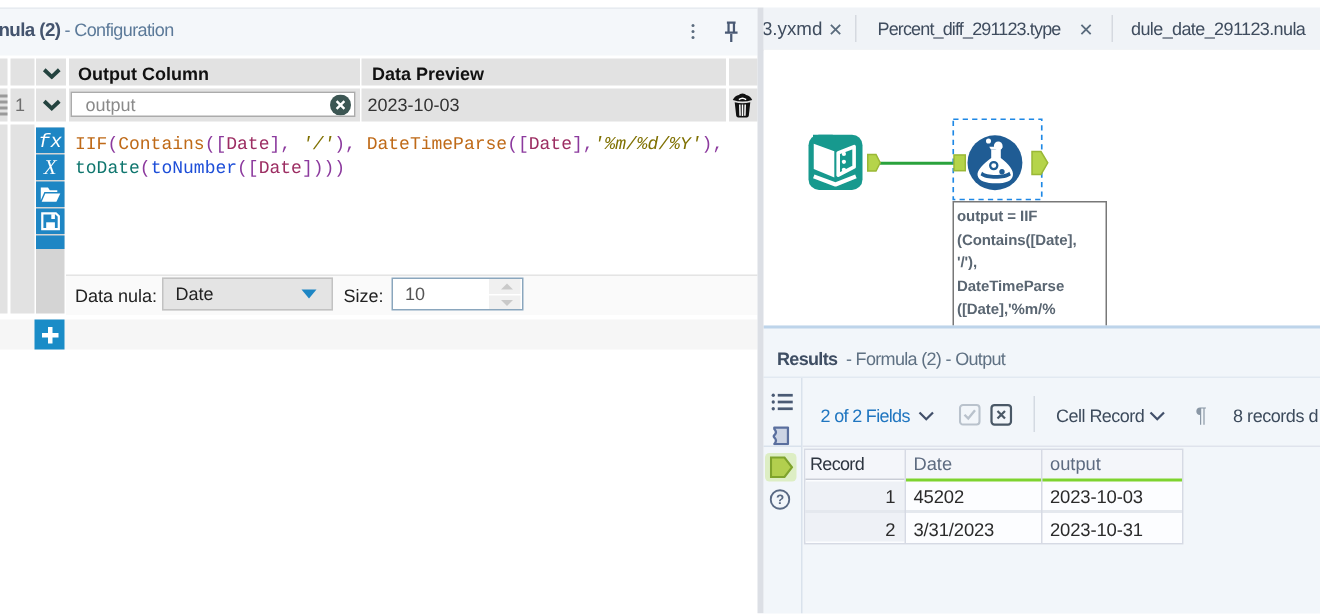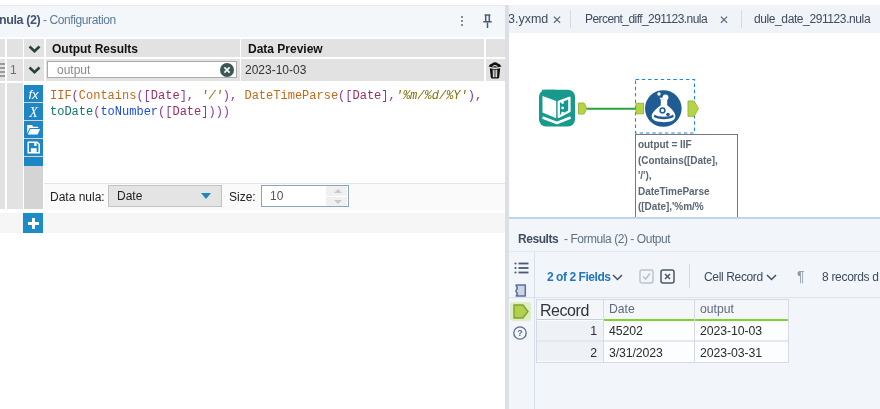--- a/index.html
+++ b/index.html
@@ -29,21 +29,21 @@
 
 <div class="cell" style="left:0;top:39px;width:5px;height:18px;"></div>
 <div class="cell" style="left:7px;top:39px;width:16px;height:18px;"></div>
 <div class="cell" style="left:24px;top:39px;width:20px;height:18px;"></div>
 <div class="cell" style="left:46px;top:39px;width:194px;height:18px;"></div>
 <div class="cell" style="left:241px;top:39px;width:243px;height:18px;"></div>
 <div class="cell" style="left:486px;top:39px;width:19px;height:18px;"></div>
 <svg class="abs" style="left:28px;top:45px;" width="13" height="8" viewBox="0 0 13 8">
     <path d="M1.5 1.5 L6.5 6.2 L11.5 1.5" stroke="#24433f" stroke-width="2.6" fill="none"></path>
   </svg>
-<div class="abs" style="left:52px;top:42px;font-size:12px;font-weight:bold;color:#111;">Output Results</div>
+<div class="abs" style="left:52px;top:42px;font-size:12px;font-weight:bold;color:#111;">Output Column</div>
 <div class="abs" style="left:248px;top:42px;font-size:12px;font-weight:bold;color:#111;">Data Preview</div>
 
 <div class="cell" style="left:0;top:58.5px;width:5px;height:22px;"></div>
 <div class="cell" style="left:7px;top:58.5px;width:16px;height:22px;"></div>
 <div class="cell" style="left:24px;top:58.5px;width:20px;height:22px;"></div>
 <div class="cell" style="left:46px;top:58.5px;width:194px;height:22px;"></div>
 <div class="cell" style="left:241px;top:58.5px;width:243px;height:22px;"></div>
 <div class="cell" style="left:486px;top:58.5px;width:19px;height:22px;"></div>
 
 <div class="abs" style="left:0;top:63px;">
@@ -70,21 +70,21 @@
   <path d="M4.6 4.4 Q7 2.6 9.4 4.4" fill="none" stroke="#fff" stroke-width="1"></path>
   <path d="M1.8 6.2 Q7 7.6 12.2 6.2 L11.2 15.2 Q11 16.4 9.8 16.4 L4.2 16.4 Q3 16.4 2.8 15.2 Z" fill="#111"></path>
   <path d="M5.2 7.6 L5.4 15.2 M7 7.7 L7 15.3 M8.8 7.6 L8.6 15.2" stroke="#fff" stroke-width="1"></path>
 </svg>
 
 <div class="cell" style="left:0;top:83px;width:5px;height:126px;"></div>
 <div class="cell" style="left:7px;top:83px;width:16px;height:126px;"></div>
 
 <div class="abs" style="left:24px;top:85px;width:19px;height:124px;background:#d4d4d4;"></div>
 <div class="abs" style="left:24px;top:85px;width:19px;height:17px;background:#1e86c4;color:#fff;text-align:center;">
-  <span style="font-family:Liberation Sans, sans-serif;font-style:italic;font-size:13px;line-height:17px;">fx</span></div>
+  <span style="font-family:Liberation Mono, monospace;font-style:italic;font-size:13px;line-height:17px;">fx</span></div>
 <div class="abs" style="left:24px;top:103px;width:19px;height:17px;background:#1e86c4;color:#fff;text-align:center;">
   <span style="font-family:'Liberation Serif',serif;font-style:italic;font-size:14px;line-height:16px;">X</span></div>
 <div class="abs" style="left:24px;top:121px;width:19px;height:17px;background:#1e86c4;">
   <svg width="19" height="17" viewBox="0 0 19 17">
       <path d="M3.2 4 L8 4 L9.2 5.8 L14.2 5.8 L14.2 7 L5.6 7 L3.2 12.5 Z" fill="#fff"></path>
       <path d="M6.2 8 L16.2 8 L13.6 13.5 L3.8 13.5 Z" fill="#fff"></path>
     </svg>
   </div>
 <div class="abs" style="left:24px;top:139px;width:19px;height:17px;background:#1e86c4;">
   <svg width="19" height="17" viewBox="0 0 19 17">
@@ -115,21 +115,21 @@
 <div class="abs" style="left:23px;top:213px;width:20px;height:20px;background:#1a8cc7;"></div>
 <div class="abs" style="left:27.5px;top:221.5px;width:11px;height:3px;background:#fff;"></div>
 <div class="abs" style="left:31.5px;top:217.5px;width:3px;height:11px;background:#fff;"></div>
 
 <div class="abs" style="left:509px;top:5px;width:371px;height:28px;background:#f0f3f7;border-bottom:1px solid #dadde3;"></div>
 <div class="abs" style="left:509px;top:12px;width:40px;height:15px;overflow:hidden;">
   <div style="position:absolute;left:-8px;top:0;font-size:12.5px;color:#3f4c5e;white-space:nowrap;">23.yxmd</div>
 </div>
 <div class="abs" style="left:552px;top:13px;font-size:12px;color:#5a6b7d;">✕</div>
 <div class="abs" style="left:570px;top:10px;width:1px;height:18px;background:#d5d9e0;"></div>
-<div class="abs" style="left:585px;top:12px;font-size:12px;letter-spacing:-0.57px;color:#3f4c5e;white-space:nowrap;">Percent_diff_291123.nula</div>
+<div class="abs" style="left:585px;top:12px;font-size:12px;letter-spacing:-0.57px;color:#3f4c5e;white-space:nowrap;">Percent_diff_291123.type</div>
 <div class="abs" style="left:719px;top:13px;font-size:12px;color:#5a6b7d;">✕</div>
 <div class="abs" style="left:741px;top:10px;width:1px;height:18px;background:#d5d9e0;"></div>
 <div class="abs" style="left:754px;top:12px;font-size:12px;letter-spacing:-0.4px;color:#3f4c5e;white-space:nowrap;">dule_date_291123.nula</div>
 
 <div class="abs" style="left:509px;top:33px;width:371px;height:184px;background:#ffffff;"></div>
 
 <svg class="abs" style="left:509px;top:33px;" width="371" height="184" viewBox="0 0 371 184">
 
   <line x1="76" y1="75.8" x2="128" y2="75.8" stroke="#2aa23c" stroke-width="2"></line>
 
@@ -194,21 +194,21 @@
 <div class="abs" style="left:510px;top:302px;width:21px;height:19px;background:#ddeec4;border-radius:3px;"></div>
 <svg class="abs" style="left:513px;top:304px;" width="16" height="15" viewBox="0 0 16 15">
   <path d="M1 1 L10 1 L15 7.5 L10 14 L1 14 Z" fill="#b2cf4e" stroke="#7fa32c" stroke-width="1.4"></path>
 </svg>
 
 <svg class="abs" style="left:513px;top:326px;" width="14" height="14" viewBox="0 0 14 14">
   <circle cx="7" cy="7" r="6.2" fill="none" stroke="#5a6a84" stroke-width="1.3"></circle>
   <text x="7" y="10.2" text-anchor="middle" font-size="9" font-weight="bold" fill="#5a6a84" font-family="Liberation Sans">?</text>
 </svg>
 
-<div class="abs" style="left:547px;top:270px;font-size:12px;letter-spacing:-0.45px;color:#2076c0;white-space:nowrap;font-weight:bold;">2 of 2 Fields</div>
+<div class="abs" style="left:547px;top:270px;font-size:12px;letter-spacing:-0.45px;color:#2076c0;white-space:nowrap;">2 of 2 Fields</div>
 <svg class="abs" style="left:612px;top:274px;" width="11" height="7" viewBox="0 0 11 7">
     <path d="M1 1 L5.5 5.5 L10 1" stroke="#42506a" stroke-width="1.5" fill="none"></path>
   </svg>
 <svg class="abs" style="left:639px;top:269px;" width="15" height="15" viewBox="0 0 15 15">
   <rect x="1" y="1" width="13" height="13" rx="2" fill="none" stroke="#b9c2cc" stroke-width="1.4"></rect>
   <path d="M4 7.5 L6.5 10 L11 4.5" stroke="#b9c2cc" stroke-width="1.6" fill="none"></path>
 </svg>
 <svg class="abs" style="left:660px;top:269px;" width="15" height="15" viewBox="0 0 15 15">
   <rect x="1" y="1" width="13" height="13" rx="2" fill="none" stroke="#4a5866" stroke-width="1.5"></rect>
   <path d="M5 5 L10 10 M10 5 L5 10" stroke="#4a5866" stroke-width="1.5" fill="none"></path>
@@ -219,35 +219,35 @@
     <path d="M1 1 L5.5 5.5 L10 1" stroke="#42506a" stroke-width="1.5" fill="none"></path>
   </svg>
 <div class="abs" style="left:797px;top:268px;font-size:14px;color:#8a97a5;">¶</div>
 <div class="abs" style="left:822px;top:270px;font-size:12px;letter-spacing:-0.3px;color:#3d4b5c;white-space:nowrap;">8 records d</div>
 
 <div class="abs" style="left:536px;top:299px;width:253px;height:64px;background:#fcfdff;border:1px solid #d6dae4;box-sizing:border-box;"></div>
 
 <div class="abs" style="left:537px;top:300px;width:66px;height:19px;background:#f4f6fa;"></div>
 <div class="abs" style="left:604px;top:300px;width:90px;height:19px;background:#f4f6fa;"></div>
 <div class="abs" style="left:695px;top:300px;width:93px;height:19px;background:#f4f6fa;"></div>
-<div class="abs" style="left:540px;top:302px;font-size:16px;letter-spacing:-0.45px;color:#2d3540;">Record</div>
+<div class="abs" style="left:540px;top:302px;font-size:12px;letter-spacing:-0.45px;color:#2d3540;">Record</div>
 <div class="abs" style="left:609px;top:302px;font-size:12.2px;color:#5d6b80;">Date</div>
 <div class="abs" style="left:700px;top:302px;font-size:12.2px;color:#5d6b80;">output</div>
 <div class="abs" style="left:537px;top:318.5px;width:66px;height:1.5px;background:#c9cdd6;"></div>
 <div class="abs" style="left:604px;top:318.5px;width:184px;height:2.5px;background:#7ed32f;"></div>
 
 <div class="abs" style="left:537px;top:321px;width:66px;height:19px;background:#eef1f6;"></div>
 <div class="abs" style="left:582px;top:324px;width:15px;height:13px;font-size:12.3px;color:#2b2b2b;text-align:right;">1</div>
 <div class="abs" style="left:609px;top:324px;font-size:12.3px;letter-spacing:-0.1px;color:#2b2b2b;">45202</div>
 <div class="abs" style="left:700px;top:324px;font-size:12.3px;letter-spacing:-0.1px;color:#2b2b2b;">2023-10-03</div>
 <div class="abs" style="left:537px;top:340px;width:251px;height:2px;background:#e4e8ee;"></div>
 
 <div class="abs" style="left:537px;top:342px;width:66px;height:19px;background:#eef1f6;"></div>
 <div class="abs" style="left:582px;top:346px;width:15px;height:13px;font-size:12.3px;color:#2b2b2b;text-align:right;">2</div>
 <div class="abs" style="left:609px;top:346px;font-size:12.3px;letter-spacing:-0.1px;color:#2b2b2b;">3/31/2023</div>
-<div class="abs" style="left:700px;top:346px;font-size:12.3px;letter-spacing:-0.1px;color:#2b2b2b;">2023-03-31</div>
+<div class="abs" style="left:700px;top:346px;font-size:12.3px;letter-spacing:-0.1px;color:#2b2b2b;">2023-10-31</div>
 
 <div class="abs" style="left:603px;top:300px;width:1px;height:62px;background:#d6dae4;"></div>
 <div class="abs" style="left:694px;top:300px;width:1px;height:62px;background:#d6dae4;"></div>
 
 <div class="abs" style="left:535px;top:296.5px;width:345px;height:1.5px;background:#dfe3ec;"></div>
 
 <div class="abs" style="left:505px;top:5px;width:4px;height:404px;background:#dcdfe5;"></div>
 
 </body></html>

